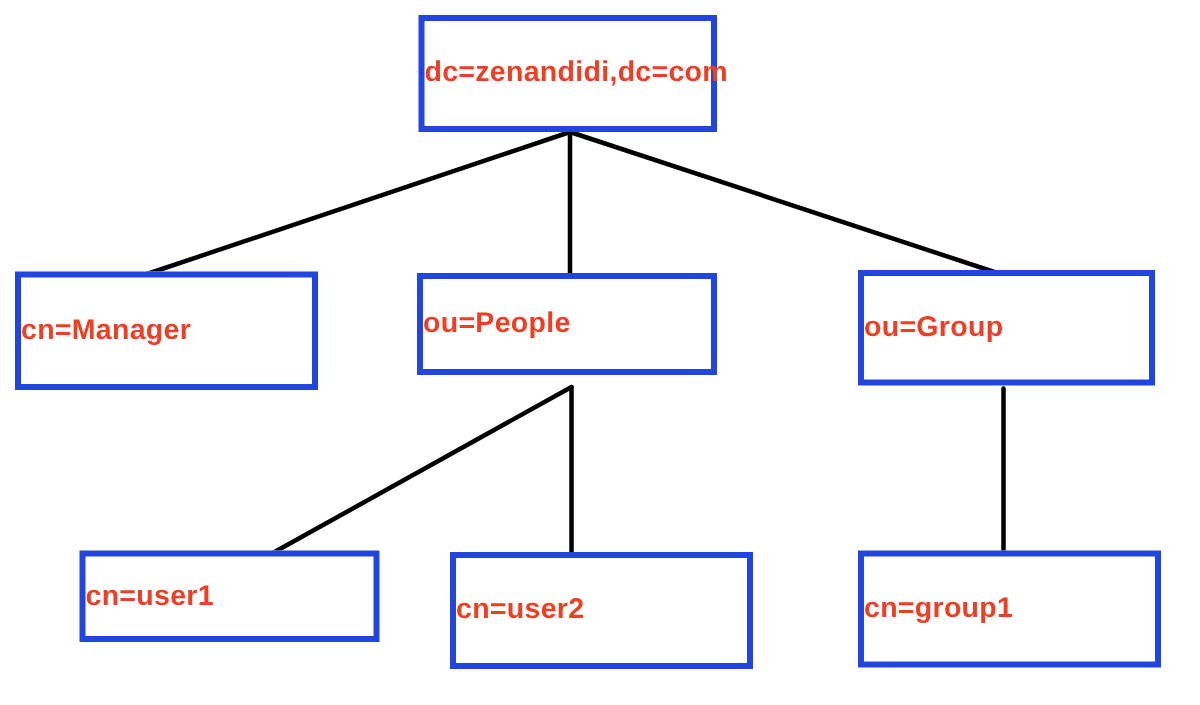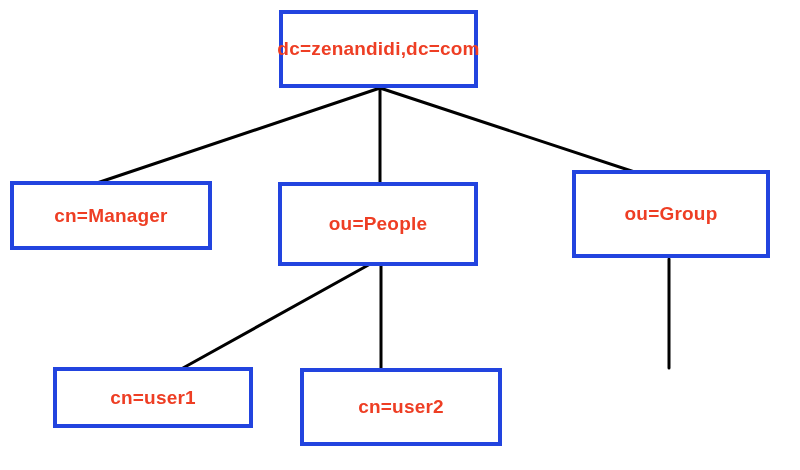--- a/index.html
+++ b/index.html
@@ -29,34 +29,33 @@
     stroke: var(--line);
     stroke-width: 3;
     stroke-linecap: round;
   }
   .node {
     position: absolute;
     background: var(--bg);
     border: 4px solid var(--box-border);
     display: flex;
     align-items: center;
-    justify-content: center;
   }
   .node .label {
     color: var(--label-text);
     font-size: 19px;
     font-weight: 600;
     letter-spacing: 0.2px;
     white-space: nowrap;
   }
   
   .node-root    { left: 279px; top: 10px;  width: 199px; height: 78px; }
-  .node-manager { left: 10px;  top: 181px; width: 202px; height: 69px; }
-  .node-people  { left: 278px; top: 182px; width: 200px; height: 84px; }
-  .node-group   { left: 572px; top: 170px; width: 198px; height: 88px; }
+  .node-manager { left: 10px;  top: 181px; width: 202px; height: 79px; }
+  .node-people  { left: 278px; top: 182px; width: 200px; height: 68px; }
+  .node-group   { left: 572px; top: 180px; width: 198px; height: 77px; }
   .node-user1   { left: 53px;  top: 367px; width: 200px; height: 61px; }
   .node-user2   { left: 300px; top: 368px; width: 202px; height: 78px; }
   .node-group1  { left: 572px; top: 367px; width: 202px; height: 78px; }
 </style>
 </head>
 <body>
 
 <div class="canvas">
 
   <svg class="edges" viewBox="0 0 800 470" xmlns="http://www.w3.org/2000/svg">
@@ -85,14 +84,17 @@
   </div>
 
   <div class="node node-user1">
     <span class="label">cn=user1</span>
   </div>
 
   <div class="node node-user2">
     <span class="label">cn=user2</span>
   </div>
 
+  <div class="node node-group1">
+    <span class="label">cn=group1</span>
+  </div>
 
 </div>
 
 </body></html>

